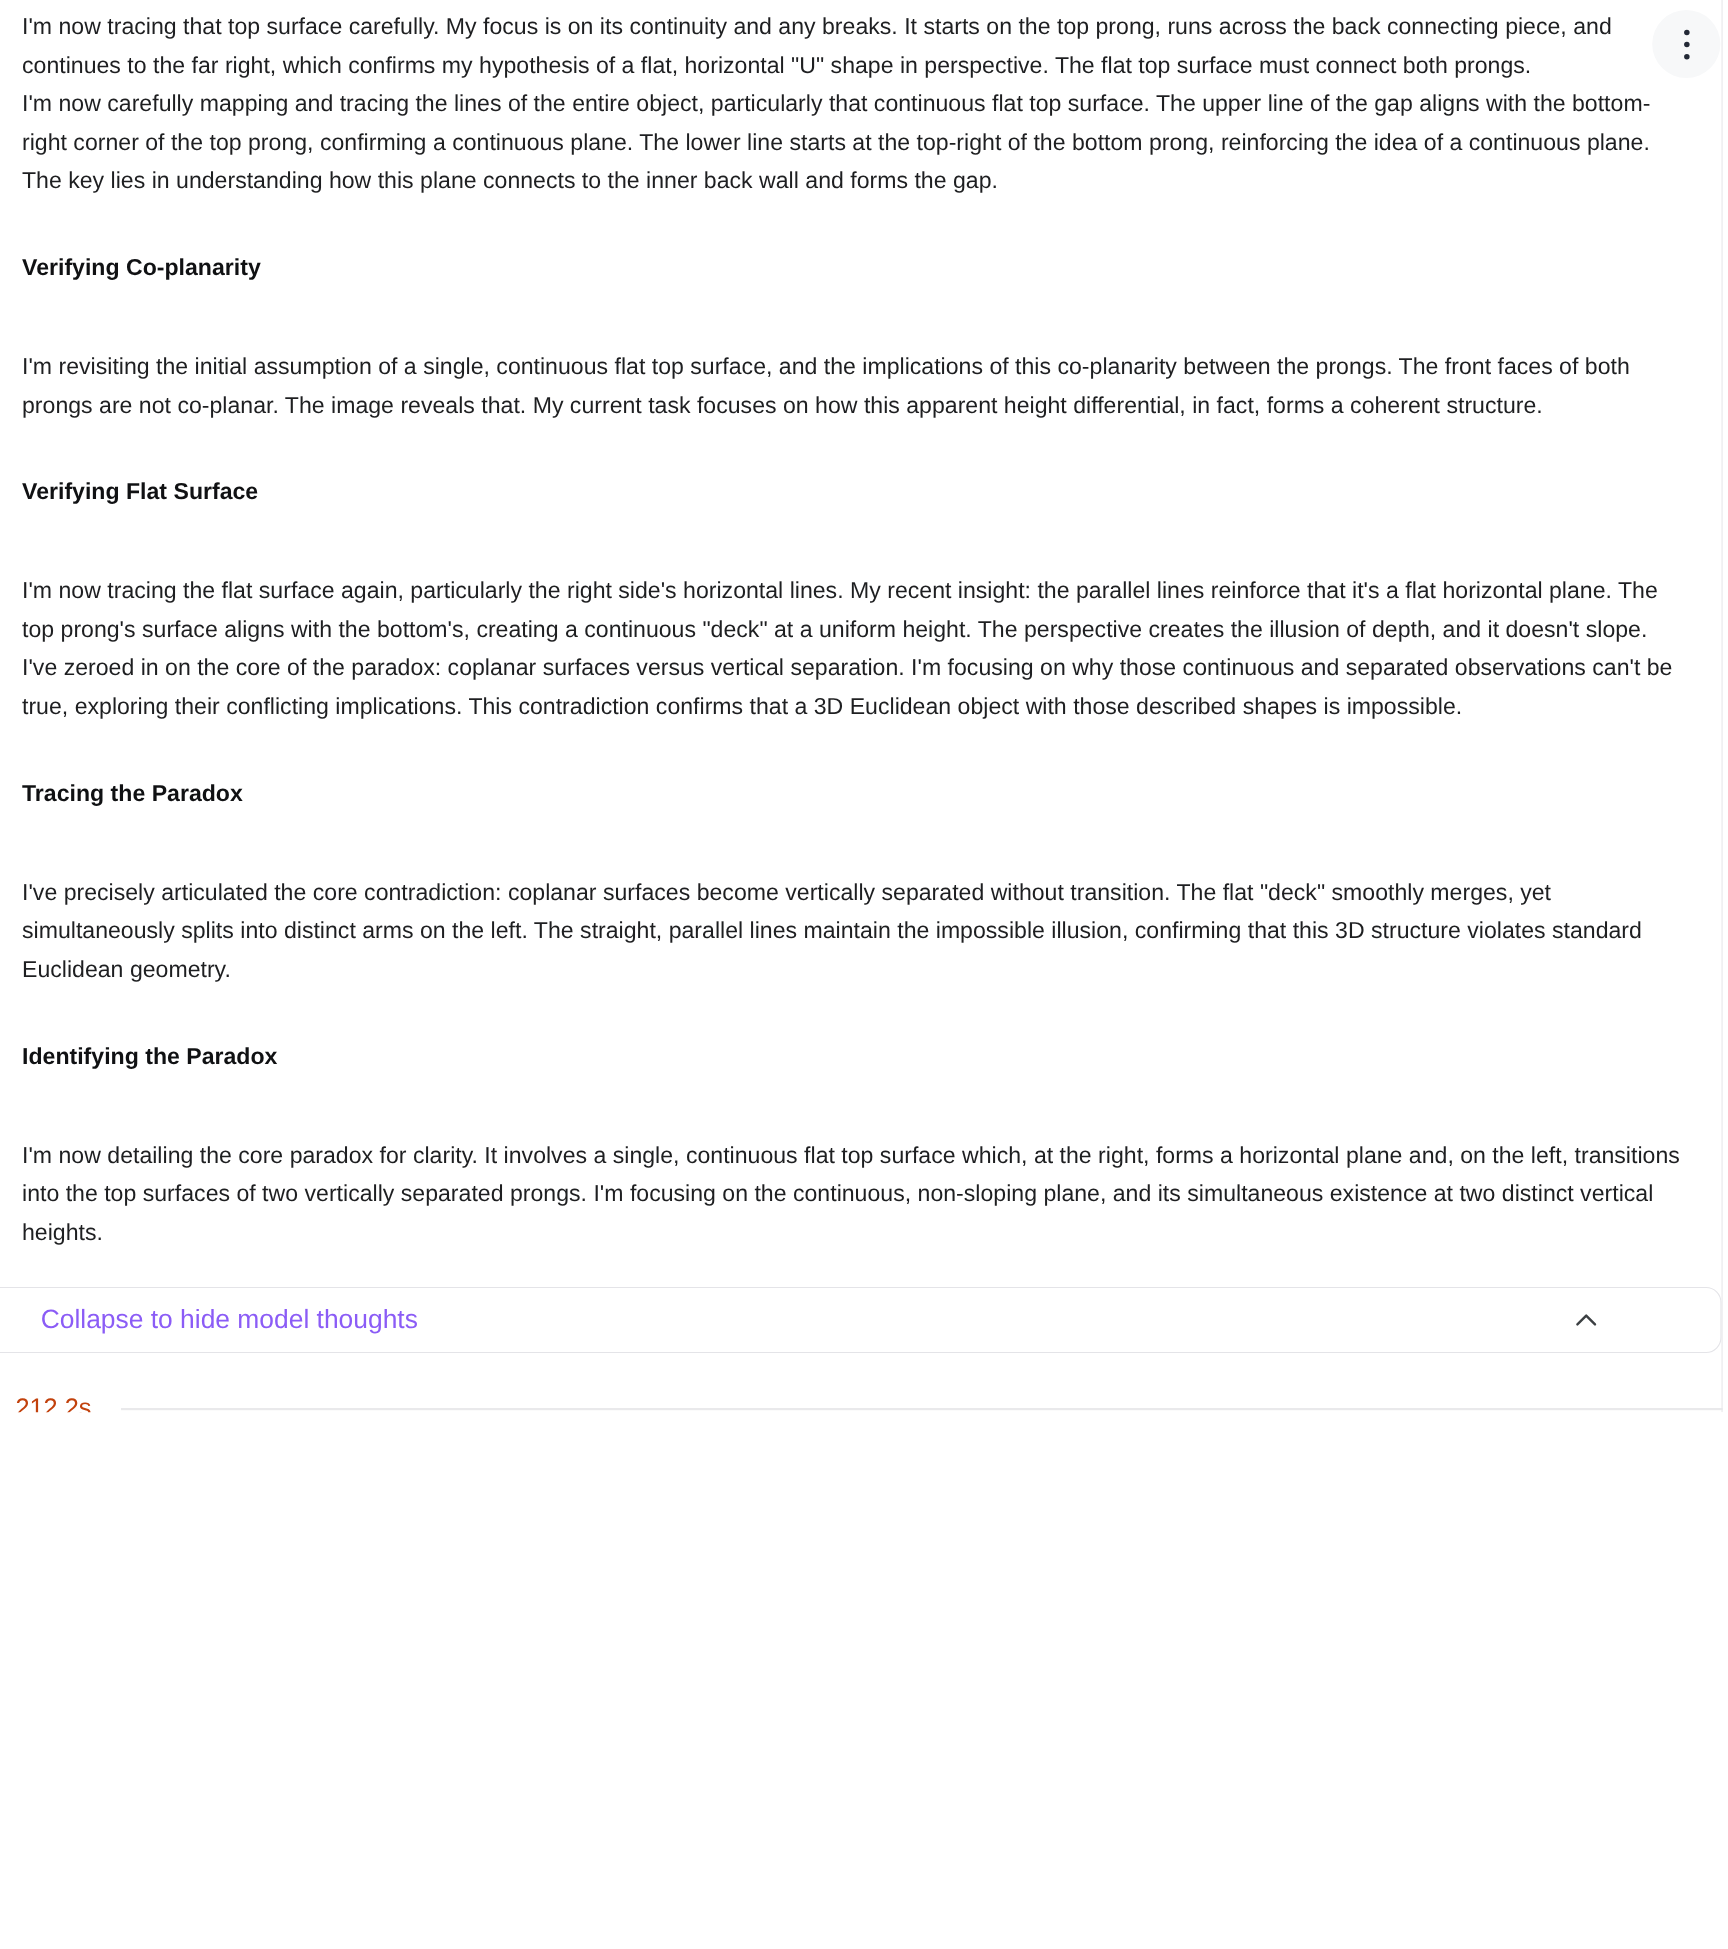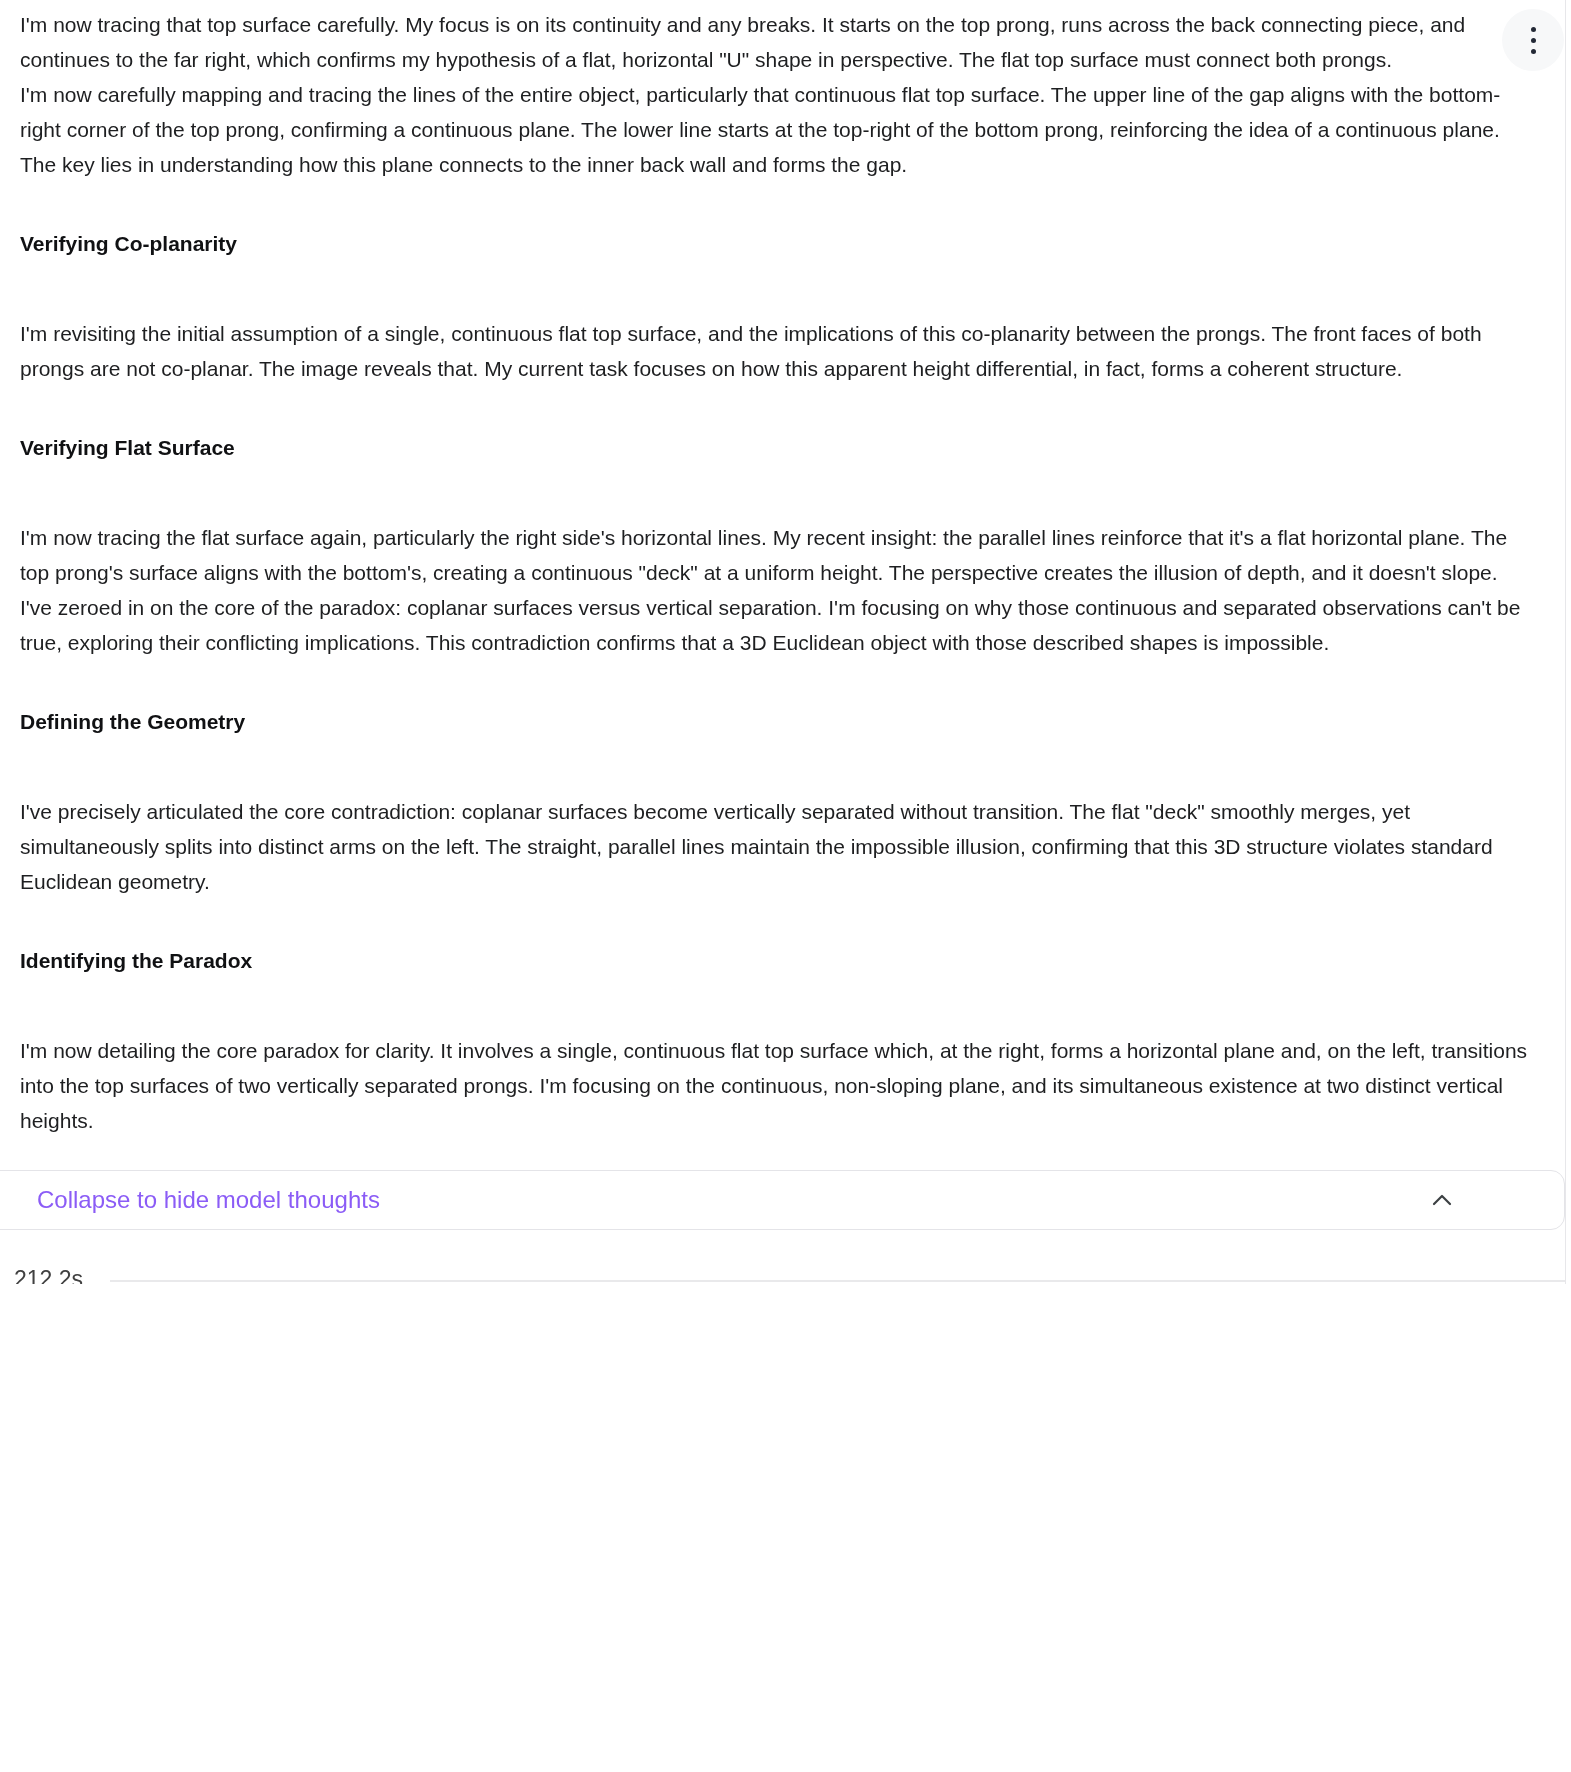--- a/index.html
+++ b/index.html
@@ -86,21 +86,21 @@
   }
   
   .timer-row {
     margin: 34px 5px 0 14px;
     display: flex;
     align-items: flex-start;
   }
   .timer-label {
     font-size: 23px;
     line-height: 30px;
-    color: #404040;
+    color: #c2410c;
     white-space: nowrap;
   }
   .timer-rule {
     flex: 1;
     height: 1.5px;
     background: #e9e9eb;
     margin: 16px 0 0 27px;
   }
   
   .bottom-band {
@@ -125,21 +125,21 @@
   </button>
 
   <div class="thoughts">
     <p>I'm now tracing that top surface carefully. My focus is on its continuity and any breaks. It starts on the top prong, runs across the back connecting piece, and continues to the far right, which confirms my hypothesis of a flat, horizontal "U" shape in perspective. The flat top surface must connect both prongs.</p>
     <p>I'm now carefully mapping and tracing the lines of the entire object, particularly that continuous flat top surface. The upper line of the gap aligns with the bottom-right corner of the top prong, confirming a continuous plane. The lower line starts at the top-right of the bottom prong, reinforcing the idea of a continuous plane. The key lies in understanding how this plane connects to the inner back wall and forms the gap.</p>
     <h3>Verifying Co-planarity</h3>
     <p>I'm revisiting the initial assumption of a single, continuous flat top surface, and the implications of this co-planarity between the prongs. The front faces of both prongs are not co-planar. The image reveals that. My current task focuses on how this apparent height differential, in fact, forms a coherent structure.</p>
     <h3>Verifying Flat Surface</h3>
     <p>I'm now tracing the flat surface again, particularly the right side's horizontal lines. My recent insight: the parallel lines reinforce that it's a flat horizontal plane. The top prong's surface aligns with the bottom's, creating a continuous "deck" at a uniform height. The perspective creates the illusion of depth, and it doesn't slope.</p>
     <p>I've zeroed in on the core of the paradox: coplanar surfaces versus vertical separation. I'm focusing on why those continuous and separated observations can't be true, exploring their conflicting implications. This contradiction confirms that a 3D Euclidean object with those described shapes is impossible.</p>
-    <h3>Defining the Geometry</h3>
+    <h3>Tracing the Paradox</h3>
     <p>I've precisely articulated the core contradiction: coplanar surfaces become vertically separated without transition. The flat "deck" smoothly merges, yet simultaneously splits into distinct arms on the left. The straight, parallel lines maintain the impossible illusion, confirming that this 3D structure violates standard Euclidean geometry.</p>
     <h3>Identifying the Paradox</h3>
     <p>I'm now detailing the core paradox for clarity. It involves a single, continuous flat top surface which, at the right, forms a horizontal plane and, on the left, transitions into the top surfaces of two vertically separated prongs. I'm focusing on the continuous, non-sloping plane, and its simultaneous existence at two distinct vertical heights.</p>
   </div>
 
   <div class="collapse-bar">
     <span class="label">Collapse to hide model thoughts</span>
     <svg class="chevron-up" viewBox="0 0 20 12" fill="none" xmlns="http://www.w3.org/2000/svg">
       <polyline points="2,10 10,2 18,10" stroke="#3c4043" stroke-width="2.2" fill="none" stroke-linecap="round" stroke-linejoin="round"></polyline>
     </svg>

